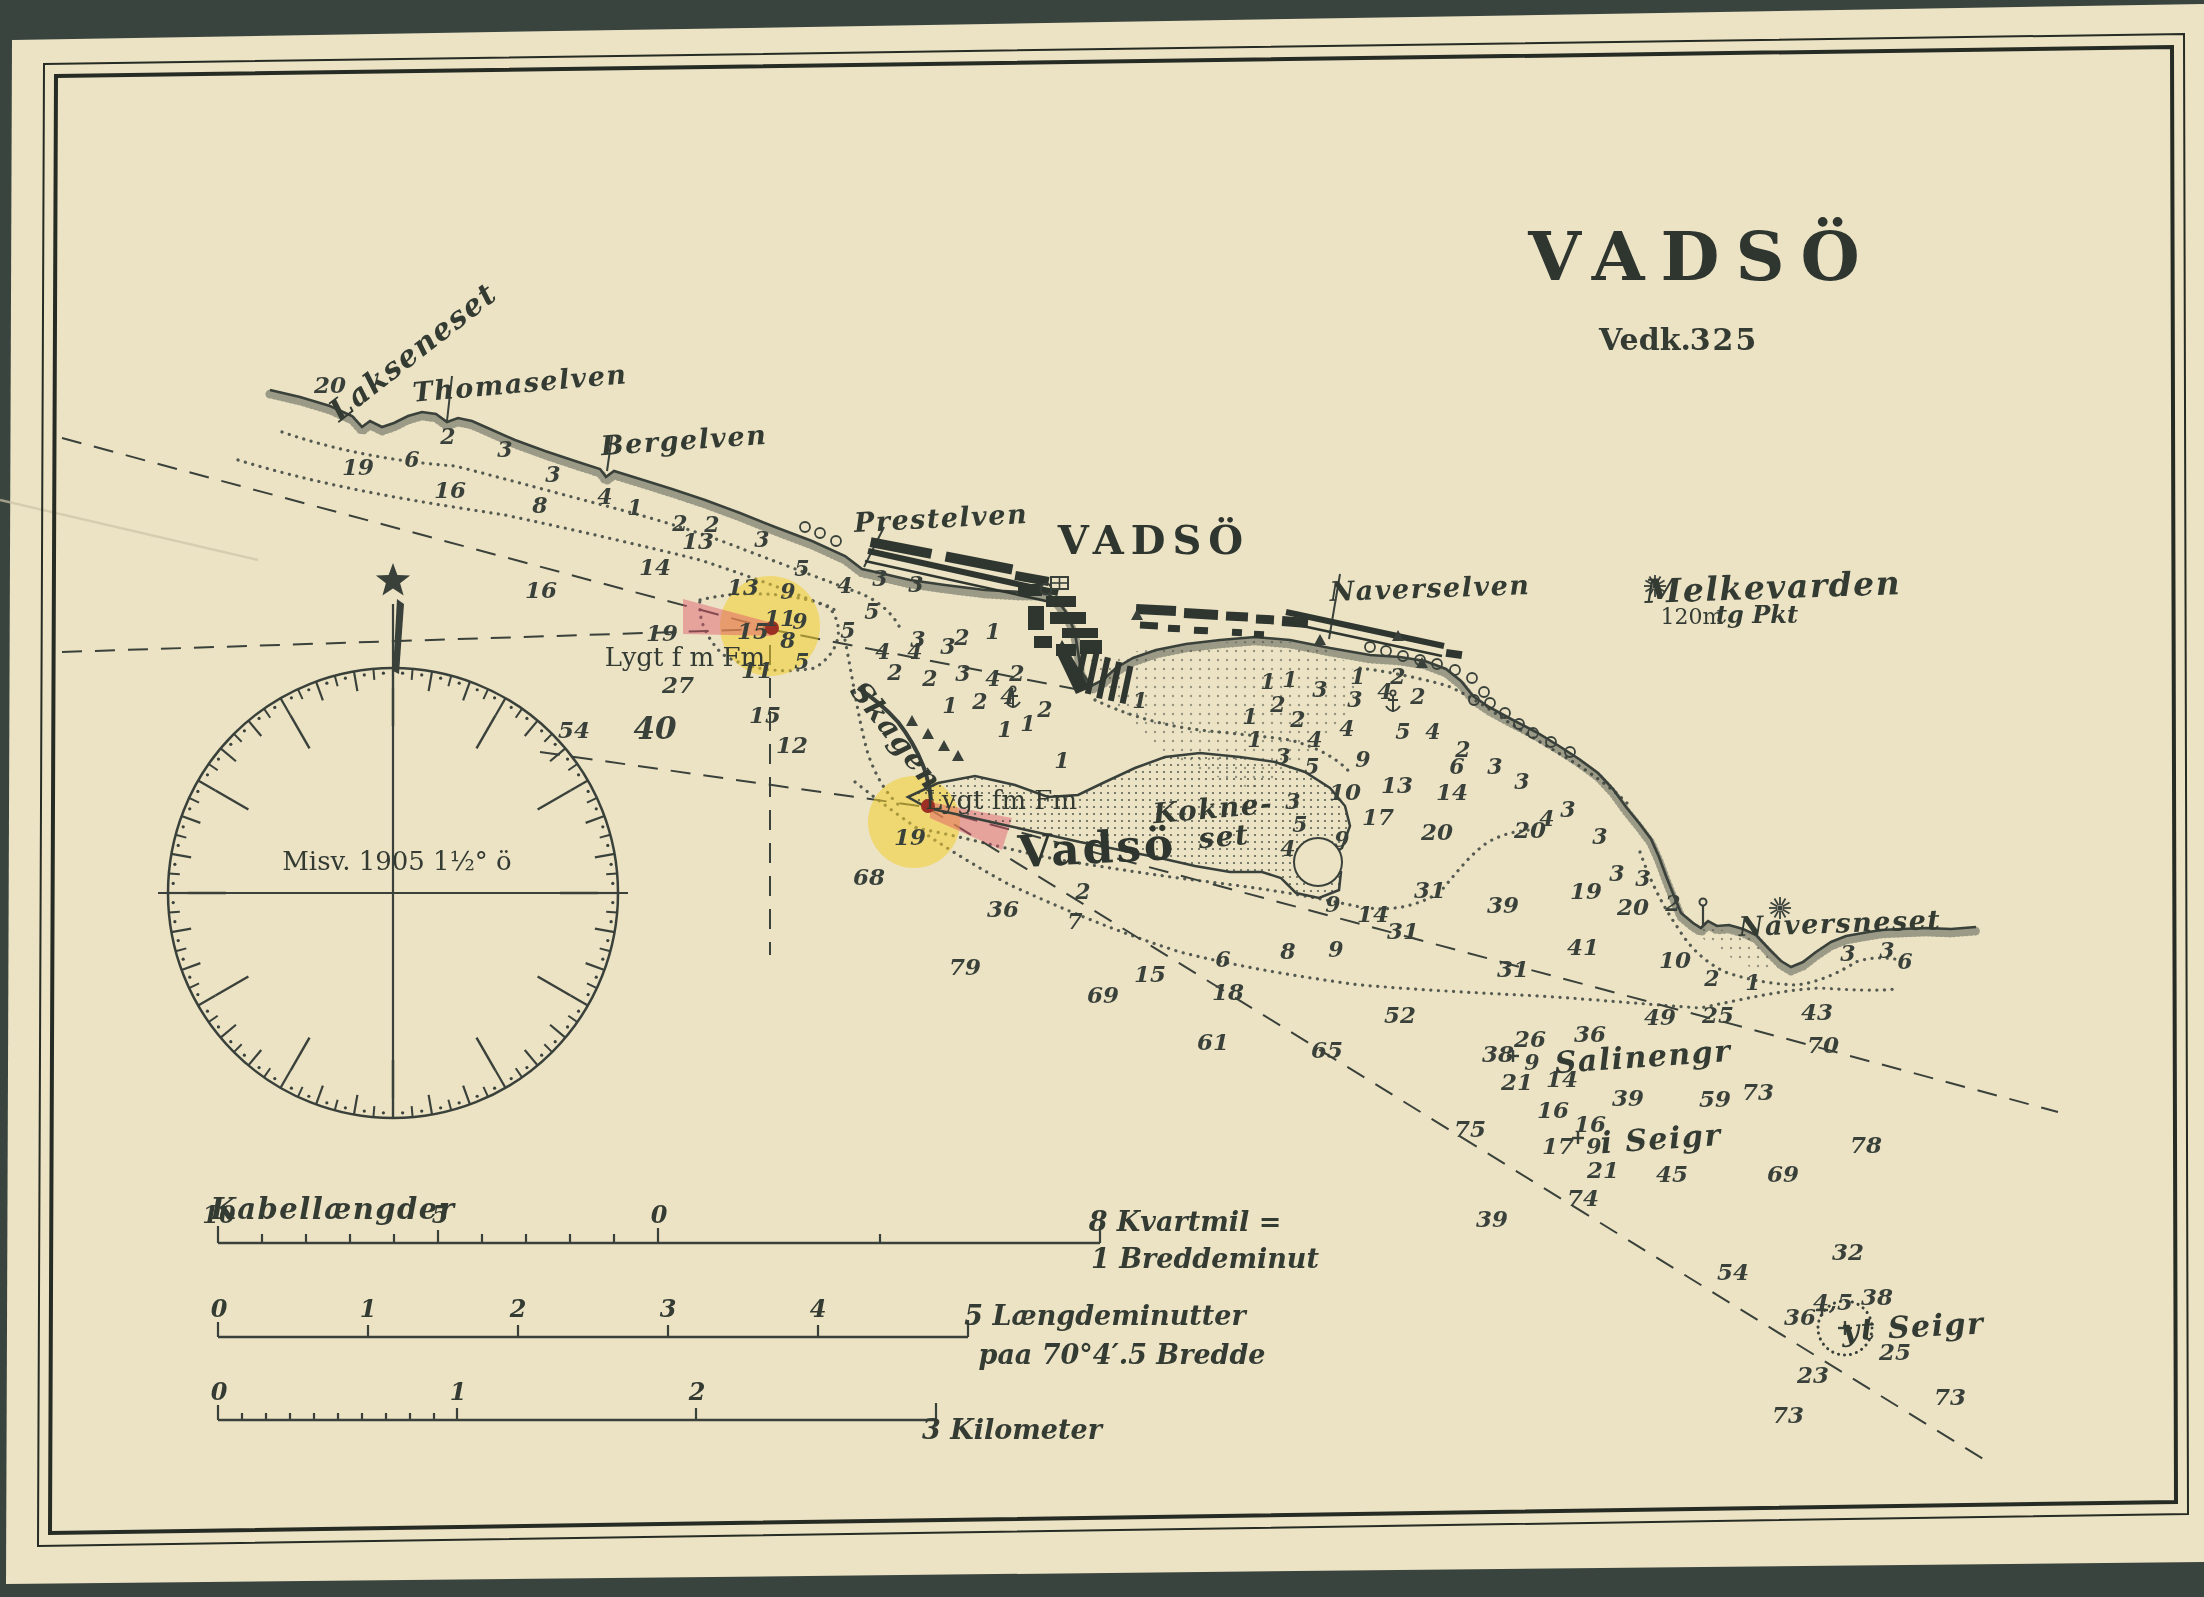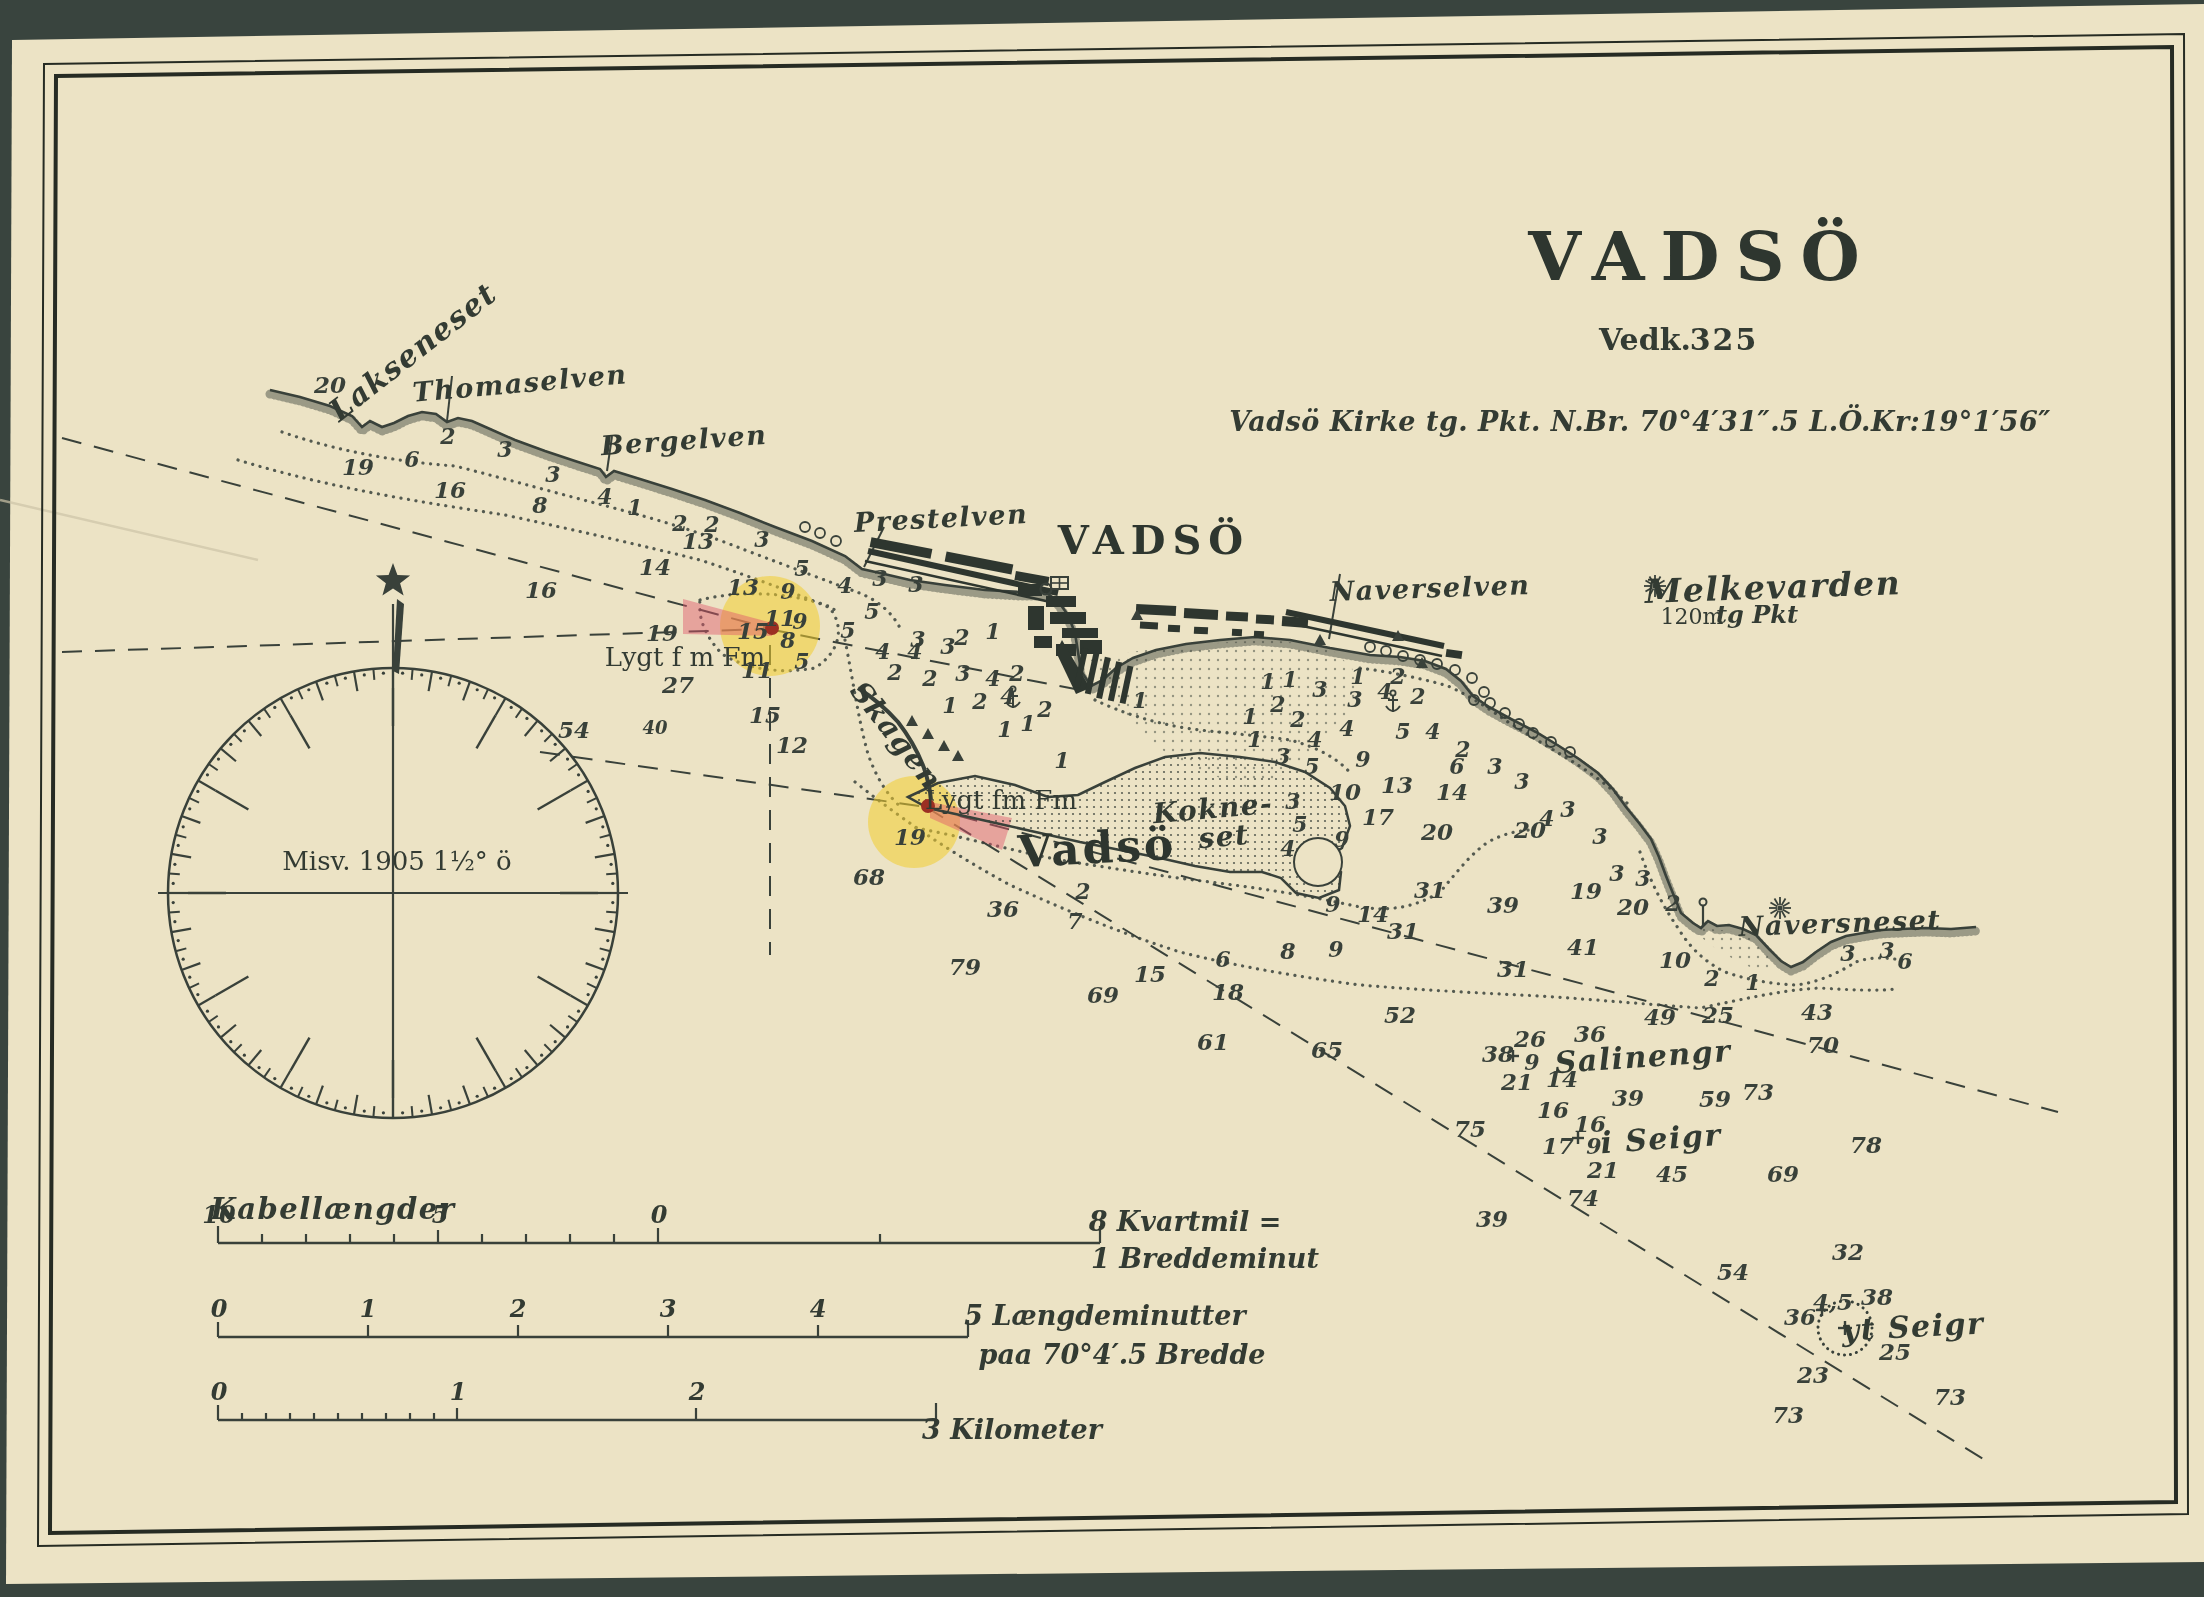--- a/index.html
+++ b/index.html
@@ -430,21 +430,20 @@
           <circle cx="928" cy="806" r="7" fill="#9c2f23"></circle>
           <line x1="1703" y1="925" x2="1703" y2="905" stroke="#39413a" stroke-width="2.2"></line>
           <circle cx="1703" cy="902" r="3.5" fill="none" stroke="#39413a" stroke-width="2"></circle>
         </g>
       </g>
 </svg>
 
 <div class="lbl title" style="left:1702px;top:256px;font-size:68px;letter-spacing:16px">VADSÖ</div>
 <div class="lbl vedk" style="left:1645px;top:340px;font-size:30px">Vedk.</div>
 <div class="lbl vedknum" style="left:1724px;top:340px;font-size:30px">325</div>
-<div class="lbl coord" style="left:1640px;top:421px;font-size:27px">Vadsö Kirke tg. Pkt. N.Br. 70°4′31″.5 L.Ö.Kr:19°1′56″</div>
 <div class="lbl plain" style="left:397px;top:861px;font-size:26px">Misv. 1905 1½° ö</div>
 
 <div class="lbl scalelbl" style="left:1185px;top:1221px;font-size:27px">8 Kvartmil =</div>
 <div class="lbl scalelbl" style="left:1205px;top:1258px;font-size:27px">1 Breddeminut</div>
 <div class="lbl scalelbl" style="left:1105px;top:1315px;font-size:27px">5 Længdeminutter</div>
 <div class="lbl scalelbl" style="left:1122px;top:1354px;font-size:27px">paa 70°4′.5 Bredde</div>
 <div class="lbl scalelbl" style="left:1012px;top:1429px;font-size:27px">3 Kilometer</div>
 
 <div id="labels">
       <div class="lbl script" style="left: 413px; top: 352px; font-size: 30px; transform: translate(-50%, -50%) rotate(-38deg);">Lakseneset</div>
@@ -526,21 +525,21 @@
       <div class="lbl sound" style="left: 950px; top: 705px; font-size: 22px; transform: translate(-50%, -50%);">1</div>
       <div class="lbl sound" style="left: 980px; top: 701px; font-size: 22px; transform: translate(-50%, -50%);">2</div>
       <div class="lbl sound" style="left: 1008px; top: 696px; font-size: 22px; transform: translate(-50%, -50%);">4</div>
       <div class="lbl sound" style="left: 1045px; top: 709px; font-size: 22px; transform: translate(-50%, -50%);">2</div>
       <div class="lbl sound" style="left: 1005px; top: 729px; font-size: 22px; transform: translate(-50%, -50%);">1</div>
       <div class="lbl sound" style="left: 1028px; top: 723px; font-size: 22px; transform: translate(-50%, -50%);">1</div>
       <div class="lbl sound" style="left: 1062px; top: 760px; font-size: 22px; transform: translate(-50%, -50%);">1</div>
       <div class="lbl sound" style="left: 1140px; top: 700px; font-size: 22px; transform: translate(-50%, -50%);">1</div>
       <div class="lbl sound" style="left: 765px; top: 714px; font-size: 23px; transform: translate(-50%, -50%);">15</div>
       <div class="lbl sound" style="left: 792px; top: 744px; font-size: 23px; transform: translate(-50%, -50%);">12</div>
-      <div class="lbl sound" style="left: 655px; top: 728px; font-size: 18px; transform: translate(-50%, -50%);">40</div>
+      <div class="lbl sound" style="left: 655px; top: 728px; font-size: 31px; transform: translate(-50%, -50%);">40</div>
       <div class="lbl sound" style="left: 574px; top: 729px; font-size: 23px; transform: translate(-50%, -50%);">54</div>
       <div class="lbl sound" style="left: 910px; top: 836px; font-size: 23px; transform: translate(-50%, -50%);">19</div>
       <div class="lbl sound" style="left: 869px; top: 876px; font-size: 23px; transform: translate(-50%, -50%);">68</div>
       <div class="lbl sound" style="left: 1003px; top: 908px; font-size: 23px; transform: translate(-50%, -50%);">36</div>
       <div class="lbl sound" style="left: 1083px; top: 891px; font-size: 22px; transform: translate(-50%, -50%);">2</div>
       <div class="lbl sound" style="left: 1075px; top: 921px; font-size: 22px; transform: translate(-50%, -50%);">7</div>
       <div class="lbl sound" style="left: 965px; top: 966px; font-size: 23px; transform: translate(-50%, -50%);">79</div>
       <div class="lbl sound" style="left: 1150px; top: 973px; font-size: 23px; transform: translate(-50%, -50%);">15</div>
       <div class="lbl sound" style="left: 1103px; top: 994px; font-size: 23px; transform: translate(-50%, -50%);">69</div>
       <div class="lbl sound" style="left: 1223px; top: 959px; font-size: 22px; transform: translate(-50%, -50%);">6</div>

